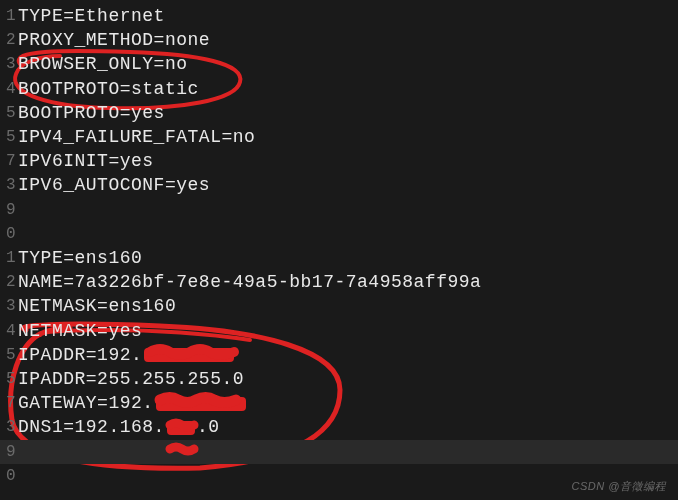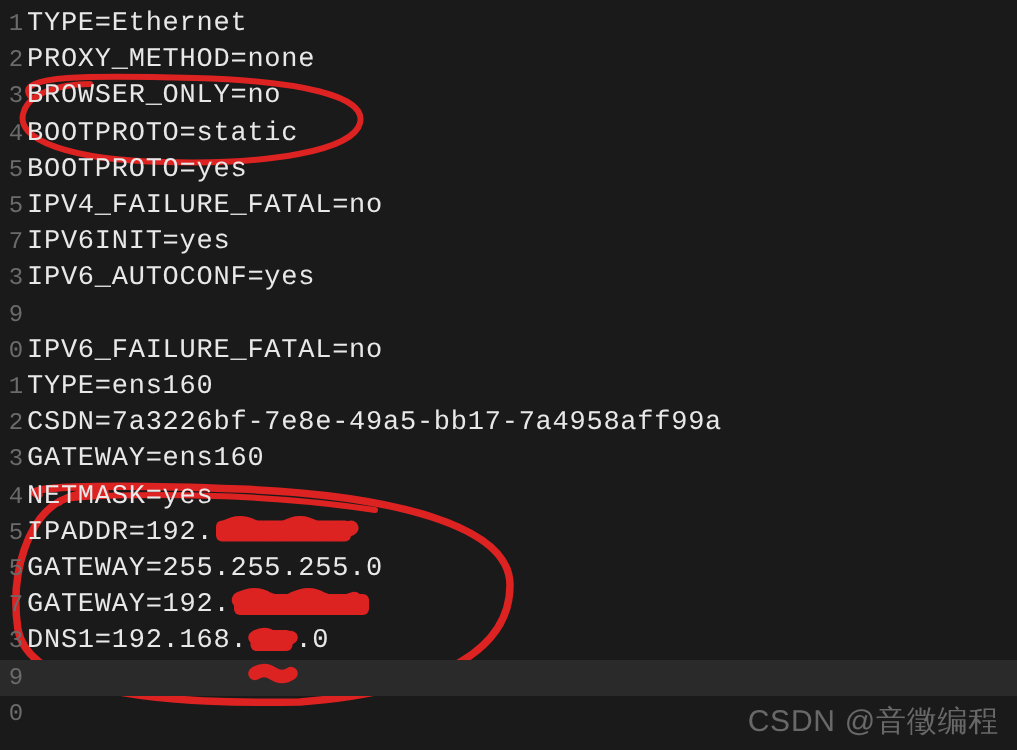--- a/index.html
+++ b/index.html
@@ -48,22 +48,23 @@
       pointer-events: none;
       z-index: 1;
     }
     .annot-layer.front { z-index: 3; }
     .watermark {
       position: absolute;
       bottom: 6px;
       right: 12px;
       color: rgba(200,200,200,0.45);
       font-family: Arial, sans-serif;
-      font-size: 20px;
+      font-size: 11px;
       z-index: 4;
+      font-style: italic;
     }
   </style>
 </head>
 <body>
 
 <svg class="annot-layer" width="678" height="500">
 
   <path d="M 20 64 C 10 50, 60 50, 130 52 C 200 54, 245 64, 240 82 C 236 100, 180 110, 110 108 C 50 107, 8 94, 16 74 C 20 62, 40 56, 60 56" fill="none" stroke="#d22" stroke-width="4" stroke-linecap="round"></path>
 
   <path d="M 26 330 C 10 325, 60 322, 160 326 C 260 330, 340 350, 340 390 C 340 430, 300 460, 200 468 C 100 470, 20 460, 12 420 C 6 380, 20 345, 40 334 C 48 330, 55 328, 70 328" fill="none" stroke="#d22" stroke-width="5" stroke-linecap="round"></path>
@@ -74,27 +75,27 @@
 
 <div class="line"><span class="gutter">1</span><span class="code">TYPE=Ethernet</span></div>
     <div class="line"><span class="gutter">2</span><span class="code">PROXY_METHOD=none</span></div>
     <div class="line"><span class="gutter">3</span><span class="code">BROWSER_ONLY=no</span></div>
     <div class="line"><span class="gutter">4</span><span class="code">BOOTPROTO=static</span></div>
     <div class="line"><span class="gutter">5</span><span class="code">BOOTPROTO=yes</span></div>
     <div class="line"><span class="gutter">5</span><span class="code">IPV4_FAILURE_FATAL=no</span></div>
     <div class="line"><span class="gutter">7</span><span class="code">IPV6INIT=yes</span></div>
     <div class="line"><span class="gutter">3</span><span class="code">IPV6_AUTOCONF=yes</span></div>
     <div class="line"><span class="gutter">9</span></div>
-    <div class="line"><span class="gutter">0</span><span class="code">IPV6_FAILURE_FATAL=no</span></div>
+    <div class="line"><span class="gutter">0</span></div>
     <div class="line"><span class="gutter">1</span><span class="code">TYPE=ens160</span></div>
-    <div class="line"><span class="gutter">2</span><span class="code">CSDN=7a3226bf-7e8e-49a5-bb17-7a4958aff99a</span></div>
-    <div class="line"><span class="gutter">3</span><span class="code">GATEWAY=ens160</span></div>
+    <div class="line"><span class="gutter">2</span><span class="code">NAME=7a3226bf-7e8e-49a5-bb17-7a4958aff99a</span></div>
+    <div class="line"><span class="gutter">3</span><span class="code">NETMASK=ens160</span></div>
     <div class="line"><span class="gutter">4</span><span class="code">NETMASK=yes</span></div>
     <div class="line"><span class="gutter">5</span><span class="code">IPADDR=192.<span class="redacted" style="width: 90px;"></span></span></div>
-    <div class="line"><span class="gutter">5</span><span class="code">GATEWAY=255.255.255.0</span></div>
+    <div class="line"><span class="gutter">5</span><span class="code">IPADDR=255.255.255.0</span></div>
     <div class="line"><span class="gutter">7</span><span class="code">GATEWAY=192.<span class="redacted" style="width: 90px;"></span></span></div>
     <div class="line"><span class="gutter">3</span><span class="code">DNS1=192.168.<span class="redacted" style="width: 28px;"></span>.0</span></div>
     <div class="line cursor-line"><span class="gutter">9</span></div>
     <div class="line"><span class="gutter">0</span><span class="code"></span></div>
   </div>
 
 <svg class="annot-layer front" width="678" height="500">
 
   <path d="M 150 352 q 10 -6 20 0 q 10 6 20 0 q 10 -6 20 0 q 10 6 24 0" fill="none" stroke="#d22" stroke-width="10" stroke-linecap="round"></path>
 

